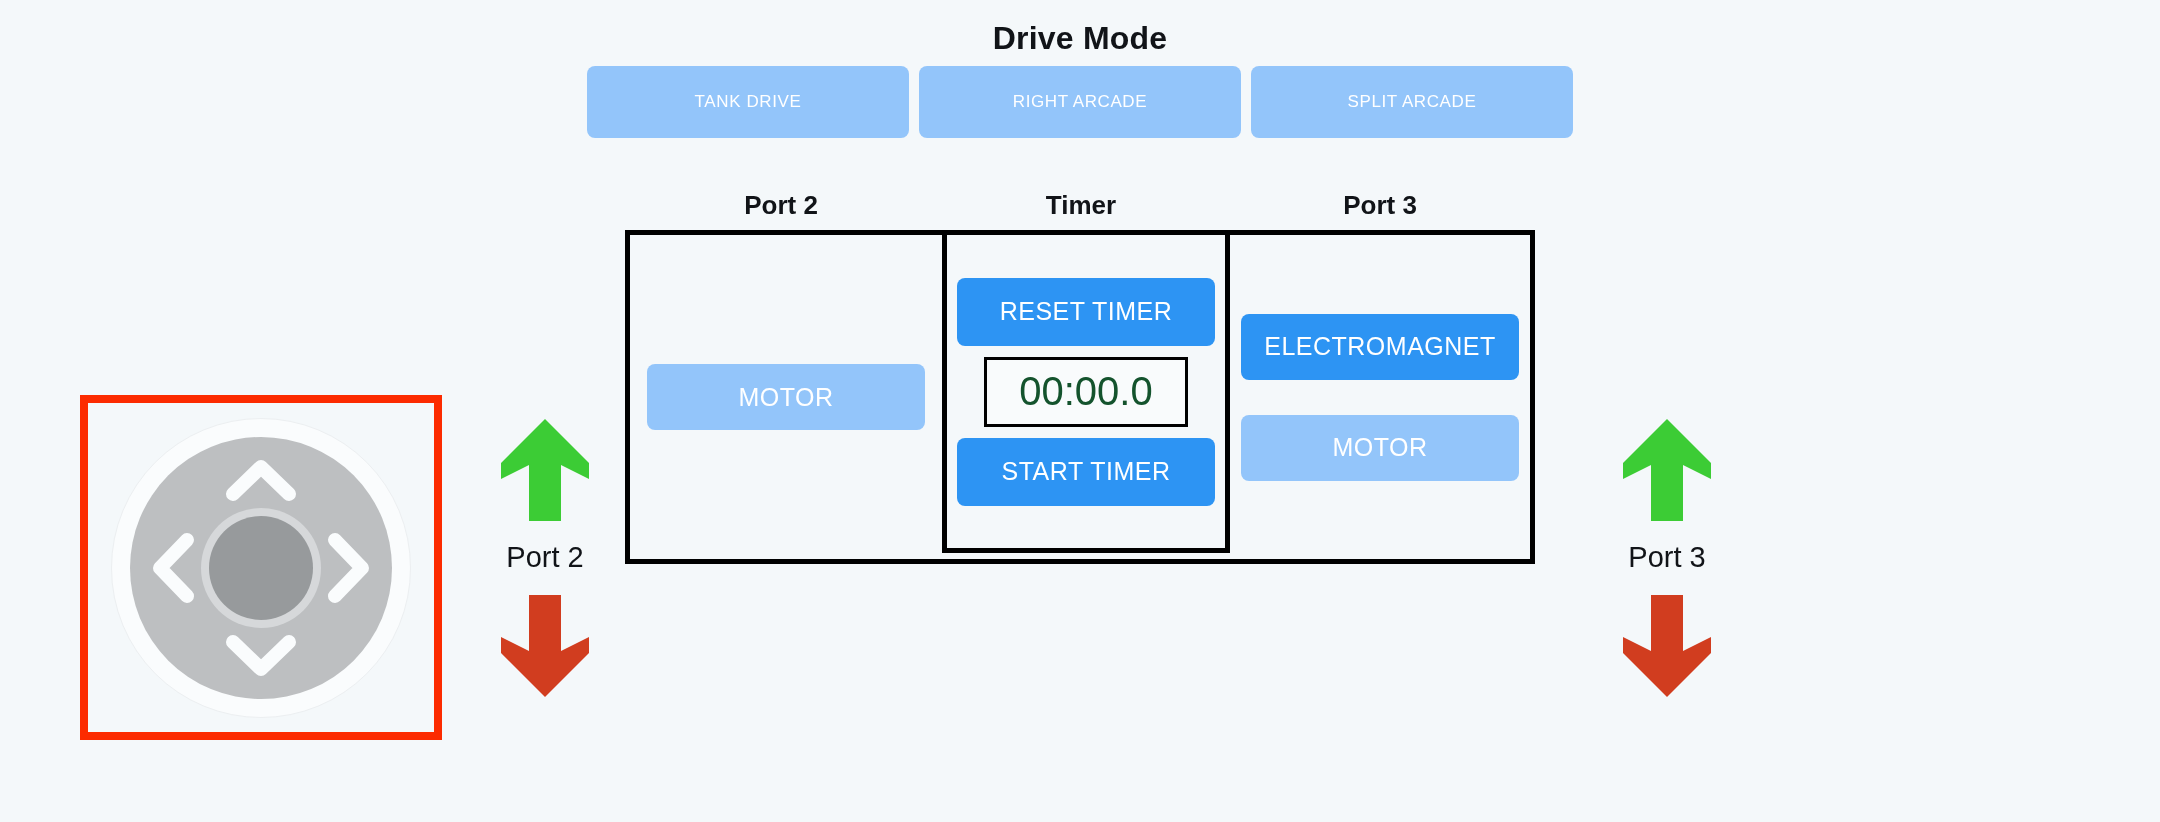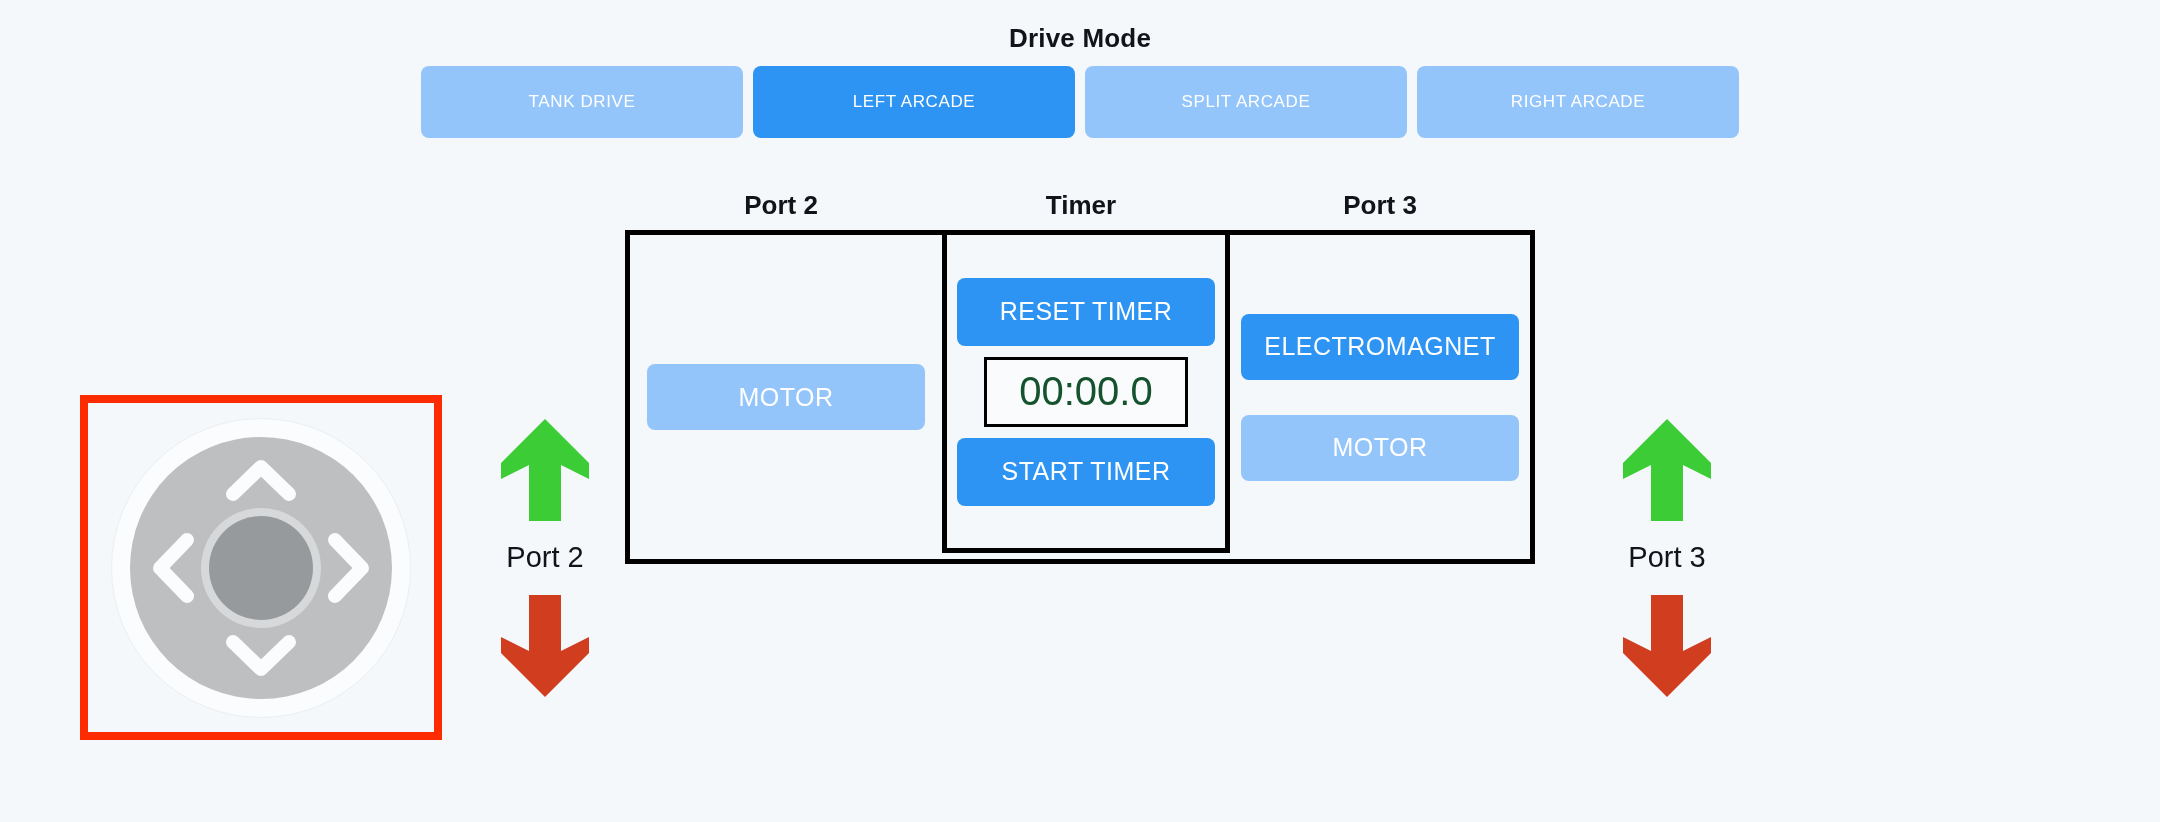--- a/index.html
+++ b/index.html
@@ -17,21 +17,21 @@
 
   
   #drive-mode-section {
     position: absolute;
     left: 0;
     top: 0;
     width: 2160px;
   }
   #drive-mode-title {
     text-align: center;
-    font-size: 26px;
+    font-size: 32px;
     font-weight: bold;
     color: #111418;
     letter-spacing: 0.2px;
     margin-top: 20px;
     line-height: 36px;
   }
   #drive-mode-buttons {
     display: flex;
     justify-content: center;
     gap: 10px;
@@ -235,23 +235,22 @@
     font-family: "Liberation Sans", sans-serif;
   }
 </style>
 </head>
 <body>
 
 <div id="drive-mode-section">
   <div id="drive-mode-title">Drive Mode</div>
   <div id="drive-mode-buttons">
     <button class="mode-btn">TANK DRIVE</button>
-    <button class="mode-btn active">LEFT ARCADE</button>
+    <button class="mode-btn">RIGHT ARCADE</button>
     <button class="mode-btn">SPLIT ARCADE</button>
-    <button class="mode-btn">RIGHT ARCADE</button>
   </div>
 </div>
 
 <div id="control-panel-wrap">
 
   <div id="panel-headers">
     <div class="panel-header" id="panel-header-port2">Port 2</div>
     <div class="panel-header" id="panel-header-timer">Timer</div>
     <div class="panel-header" id="panel-header-port3">Port 3</div>
   </div>

